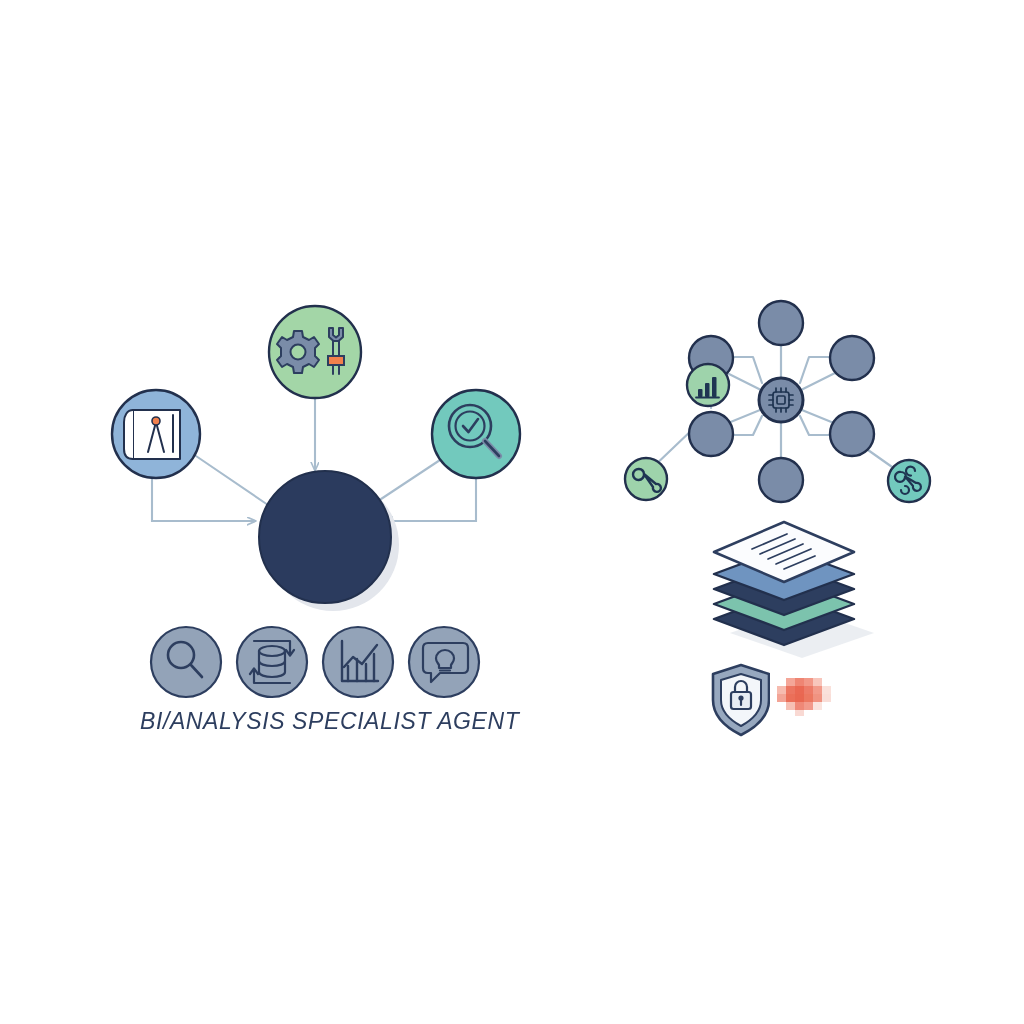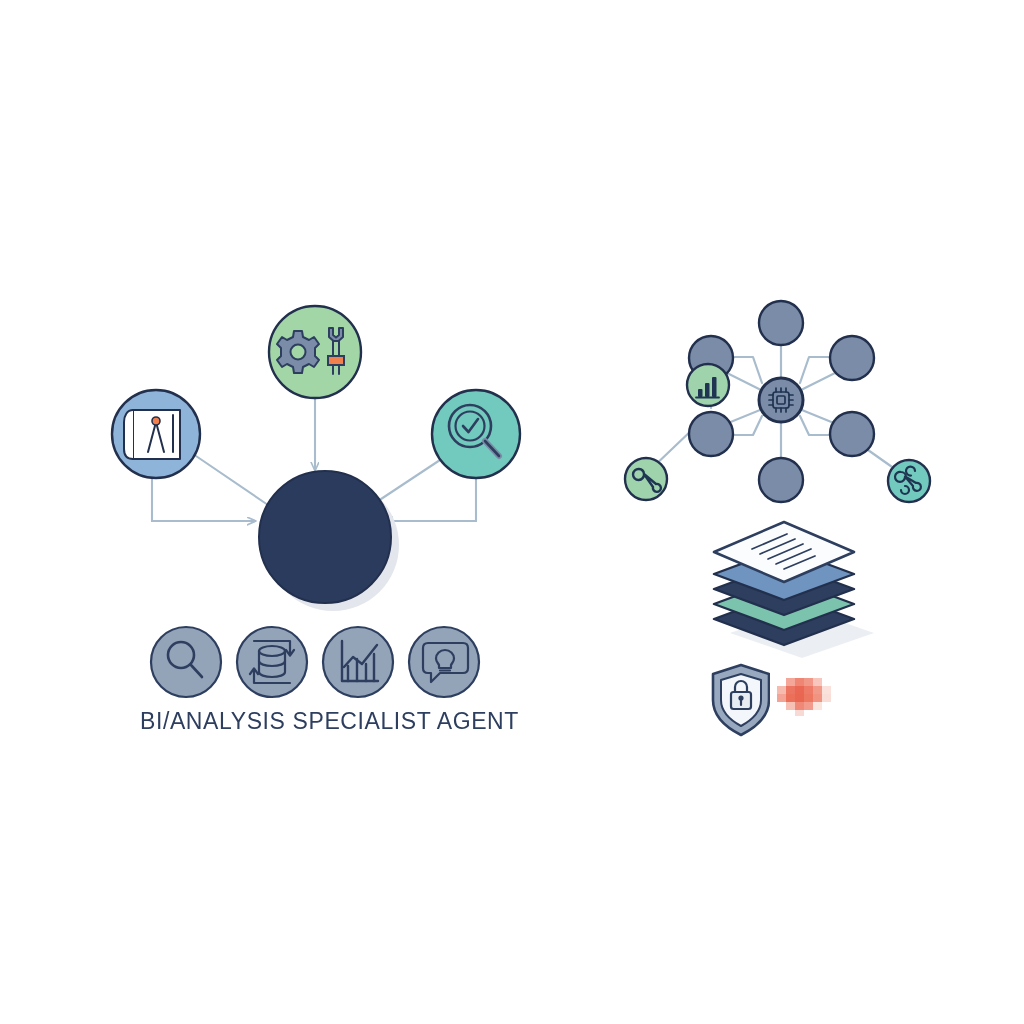--- a/index.html
+++ b/index.html
@@ -15,20 +15,21 @@
     overflow: hidden;
     position: relative;
   }
   #canvas-root {
     position: absolute;
     left: 0;
     top: 0;
     width: 1013px;
     height: 1024px;
     background: #c2410c;
+    font-style: italic;
   }
   svg.scene {
     display: block;
     width: 1024px;
     height: 1024px;
   }
   .agent-title {
     font-family: "Liberation Sans", sans-serif;
     font-size: 23px;
     letter-spacing: 0.6px;

